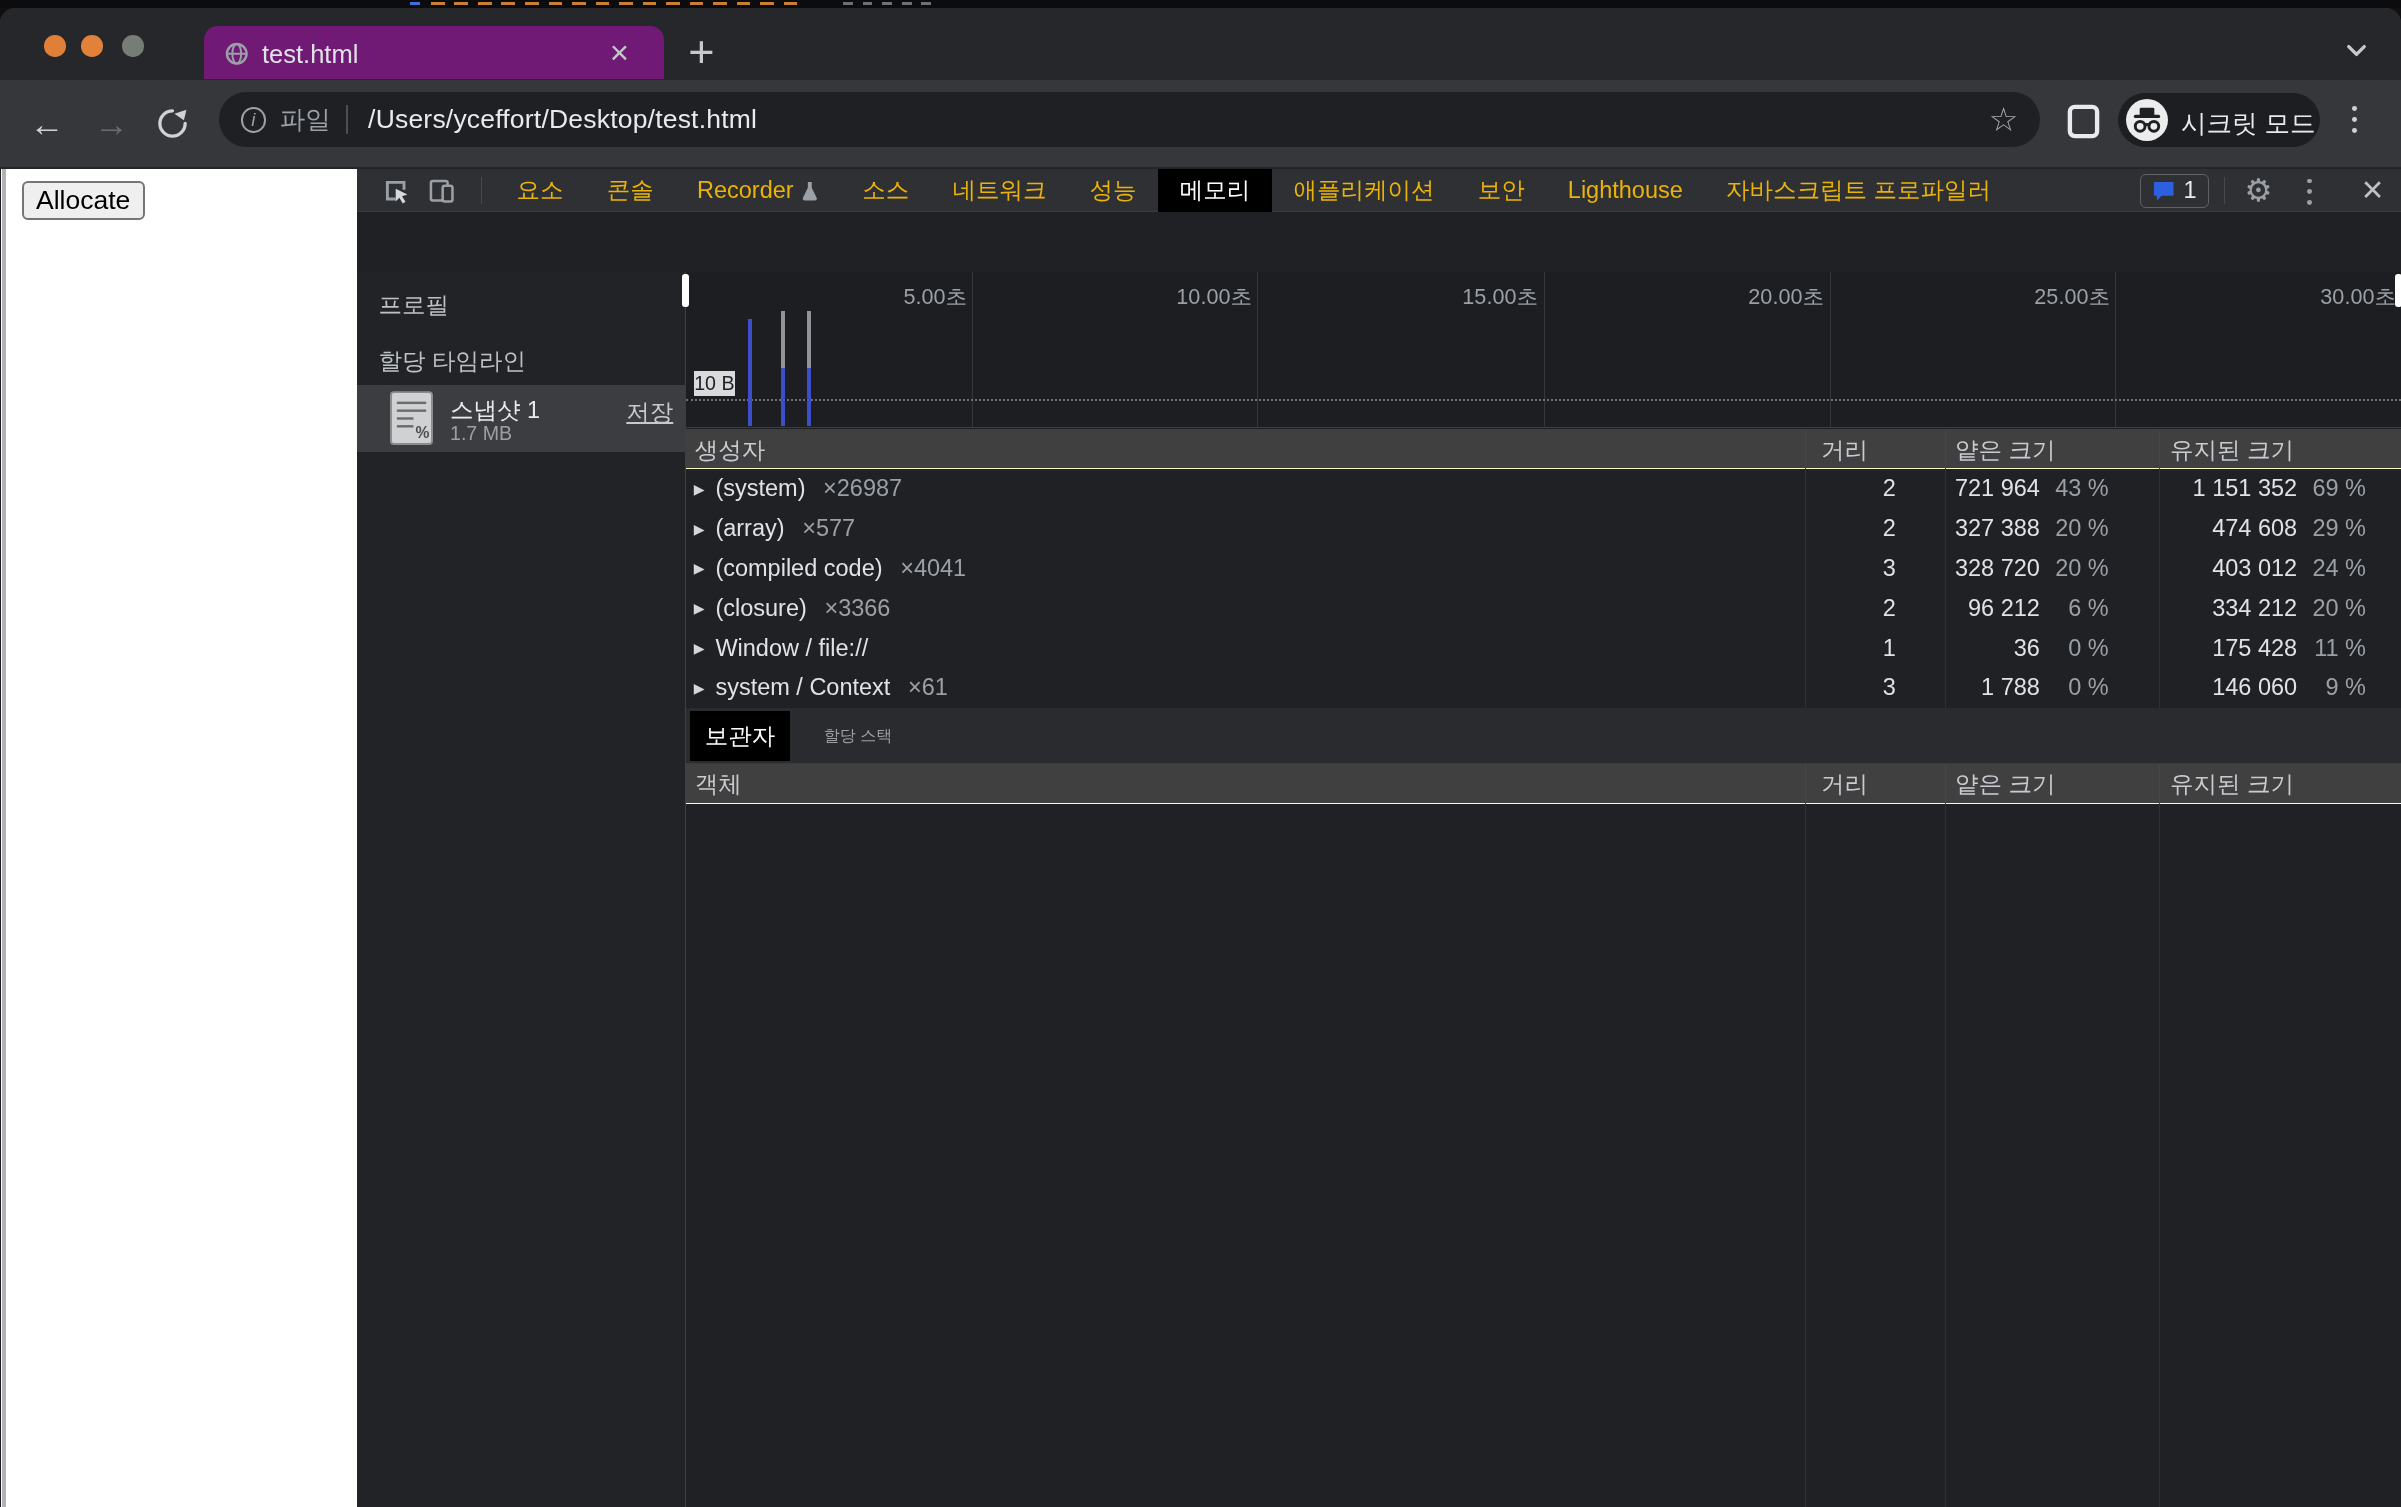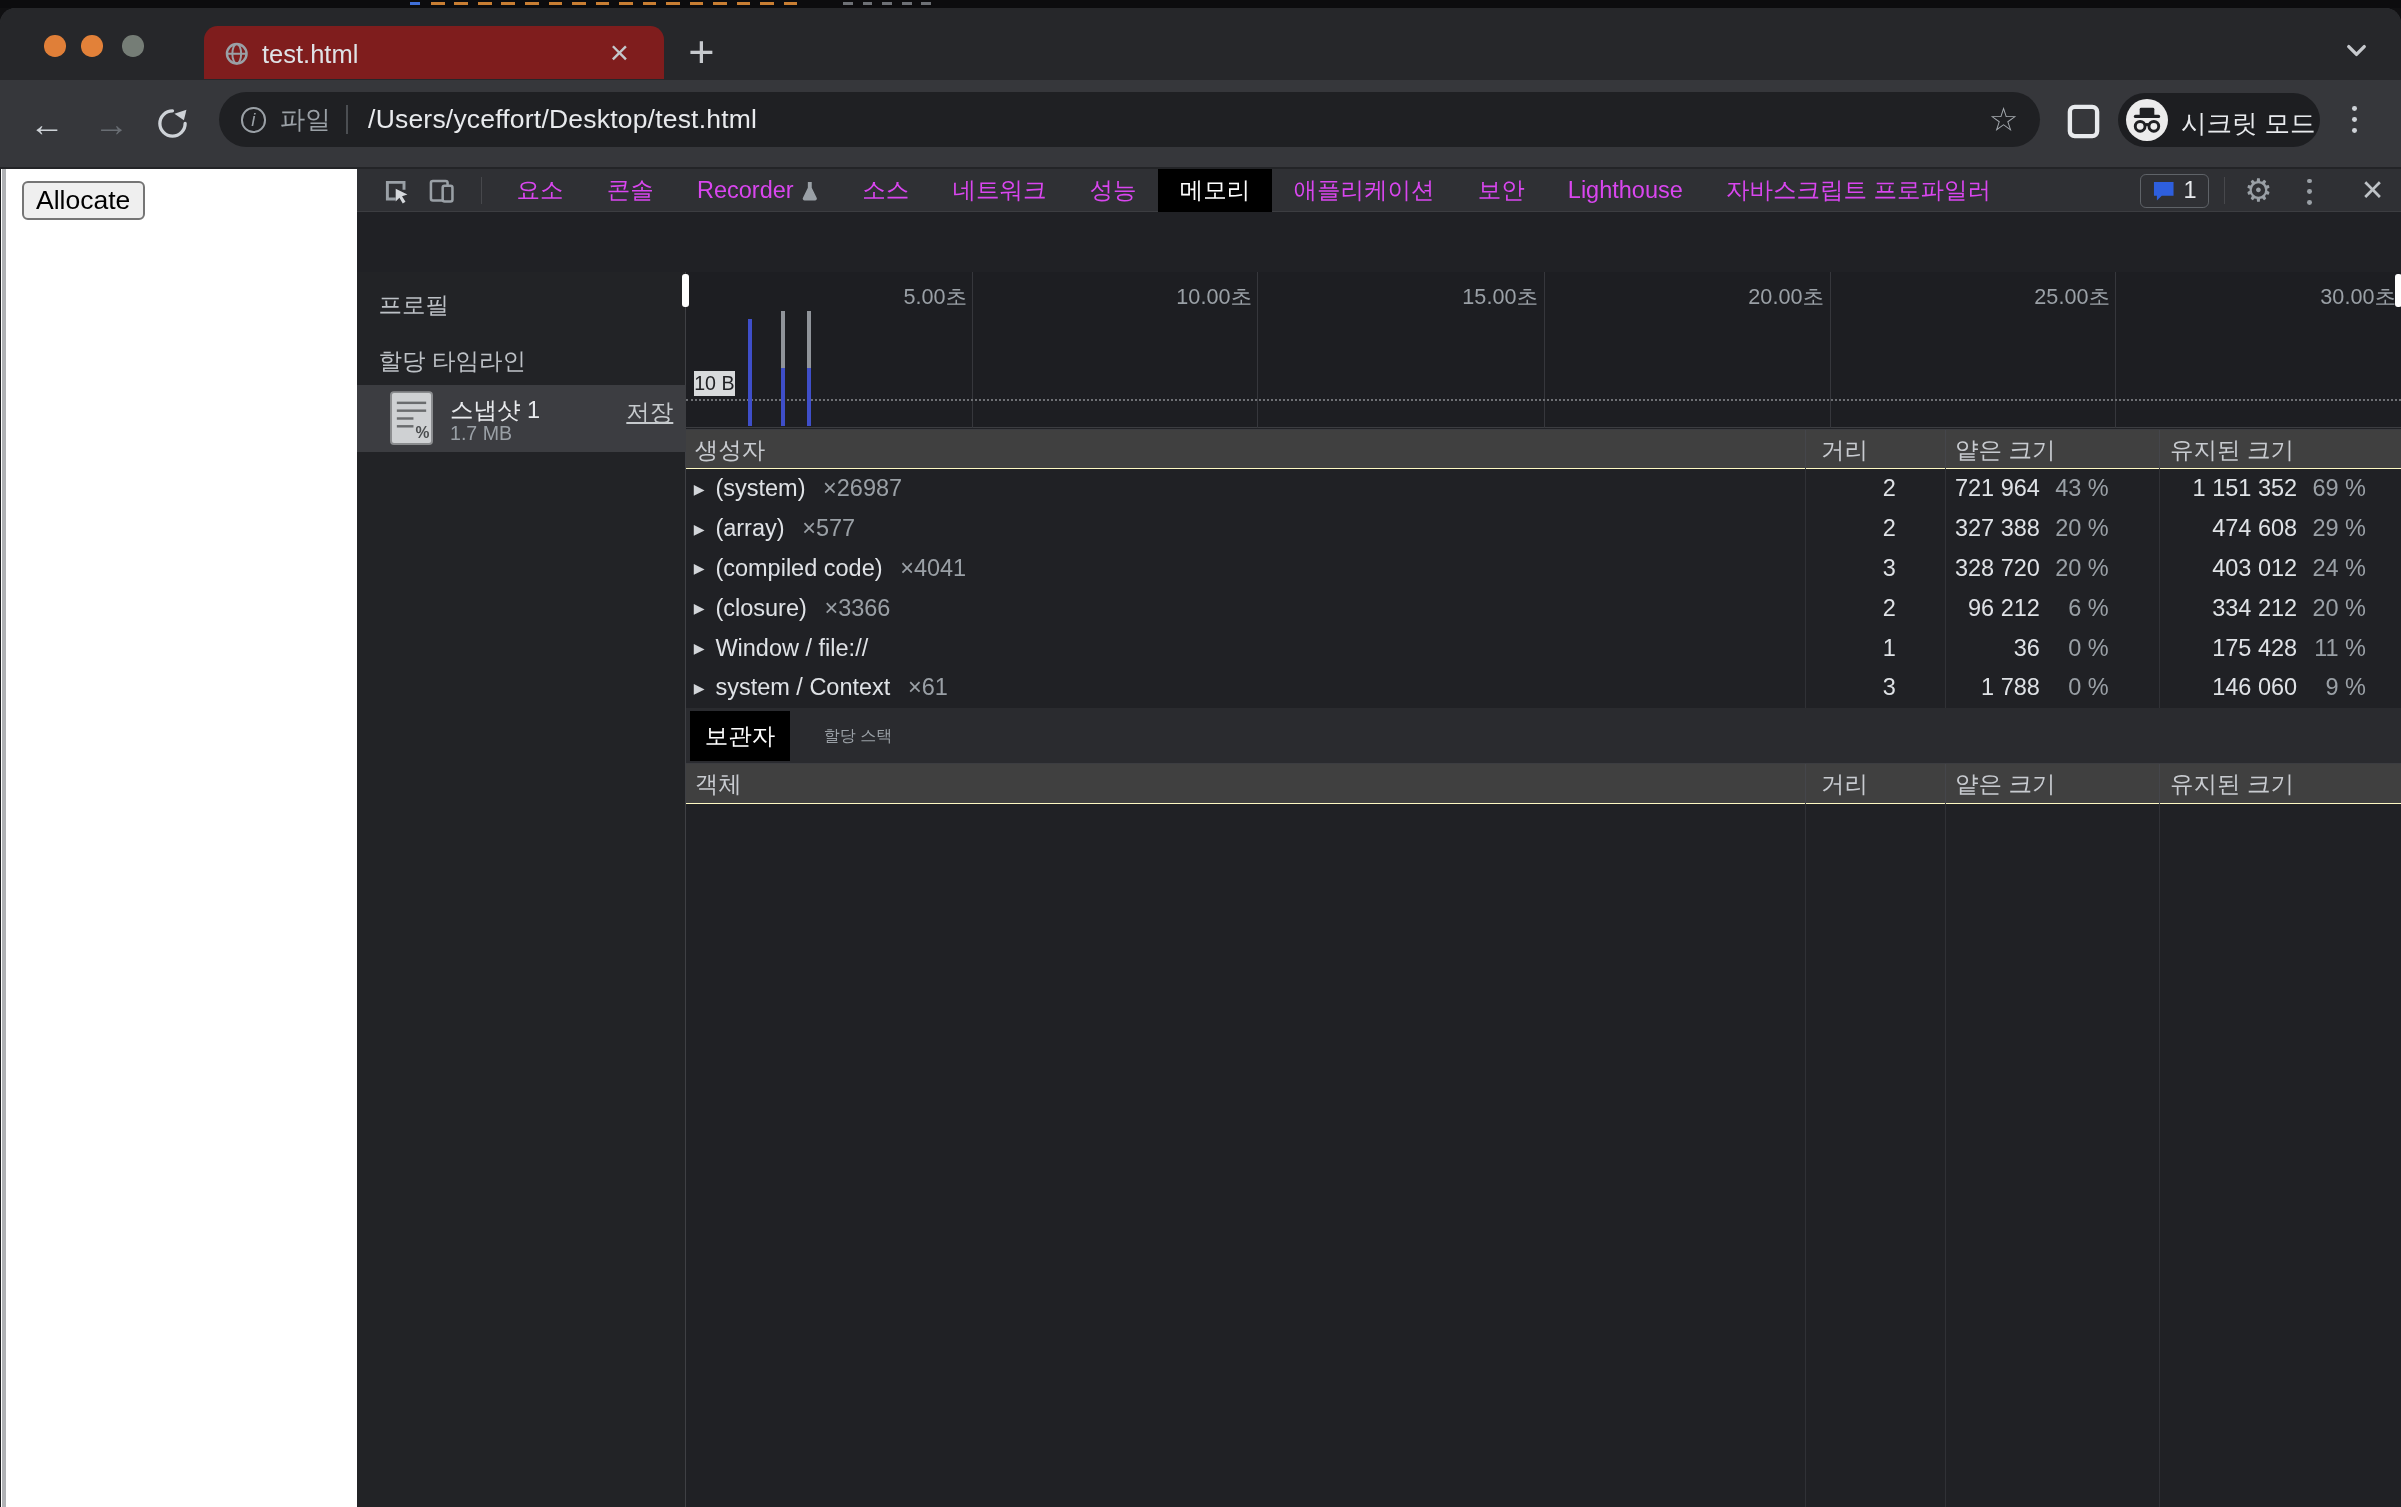--- a/index.html
+++ b/index.html
@@ -12,21 +12,21 @@
   .dash-orange{top:2px;height:2.9px;background:repeating-linear-gradient(90deg,#c87e33 0 13.7px,transparent 13.7px 23.5px);}
   .dash-blue{top:2px;height:2.9px;background:#3f6fd8;}
   .dash-gray{top:2px;height:2.9px;background:repeating-linear-gradient(90deg,#6d7075 0 9.8px,transparent 9.8px 19.6px);}
 
   
   .window{left:0;top:7.8px;width:2401px;height:1500px;background:#36373b;border-radius:15.7px 15.7px 0 0;overflow:hidden;}
 
   
   .tabstrip{left:0;top:0;width:2401px;height:72px;background:#26272a;}
   .tl-dot{top:27.4px;width:21.6px;height:21.6px;border-radius:50%;}
-  .tab{left:204px;top:18.6px;width:460px;height:53px;background:#7f1d1d;border-radius:13.7px 13.7px 0 0;}
+  .tab{left:204px;top:18.6px;width:460px;height:53px;background:#701a75;border-radius:13.7px 13.7px 0 0;}
   .tab-title{left:58px;top:13.7px;font-size:25.5px;color:#dfe2e6;white-space:nowrap;}
   .tab-close{left:396px;top:7.8px;width:39px;height:39px;color:#c3c7cb;font-size:33px;line-height:37px;text-align:center;cursor:default;}
   .newtab{left:680px;top:23.5px;width:43px;height:43px;color:#c6c9cd;font-size:45px;line-height:41px;text-align:center;font-weight:300;}
   .strip-chevron{left:2339px;top:28px;width:35px;height:29px;}
 
   
   .toolbar{left:0;top:72px;width:2401px;height:89px;background:#36373b;border-bottom:2px solid #232427;}
   .navbtn{top:22.5px;width:39px;height:43px;font-size:35px;line-height:43px;text-align:center;color:#ced2d7;}
   .omnibox{left:219px;top:12.7px;width:1821px;height:55px;background:#1f2023;border-radius:27.4px;display:flex;align-items:center;}
   .omni-divider{width:2px;height:29px;background:#4b4e52;margin:0 19.6px 0 15.7px;}
@@ -44,21 +44,21 @@
   .page-edge{left:1px;top:0;width:3.9px;height:1347px;background:#b0b2b5;}
   .allocate-btn{left:20.6px;top:12.7px;width:123px;height:39px;background:#efefef;border:2px solid #757575;border-radius:5.9px;font-size:26.5px;color:#000;text-align:center;line-height:35px;}
 
   .devtools{left:357px;top:161px;width:2045px;height:1347px;background:#202125;border-right:1px solid #141518;}
 
   
   .dt-tabbar{left:0;top:0;width:2045px;height:43px;background:#2f3034;border-bottom:1px solid #3c3d41;}
   .dt-icon{top:7.8px;width:27.4px;height:27.4px;}
   .dt-vdivider{top:7.8px;width:1px;height:27.4px;background:#47484c;}
   .dt-tabs{left:138px;top:0;height:43px;display:flex;white-space:nowrap;}
-  .dtab{padding:0 21.6px;line-height:42px;font-size:23.5px;color:#d946ef;display:flex;align-items:center;gap:7.8px;}
+  .dtab{padding:0 21.6px;line-height:42px;font-size:23.5px;color:#eab308;display:flex;align-items:center;gap:7.8px;}
   .dtab.active{background:#000;color:#fff;}
   .issues-chip{left:1783px;top:4.9px;width:69px;height:34px;border:1px solid #5f6368;border-radius:5.9px;display:flex;align-items:center;justify-content:center;gap:7.8px;color:#e8eaed;font-size:23.5px;}
   .dt-gear{left:1885px;top:2px;width:33px;height:39px;color:#9aa0a6;font-size:31px;line-height:39px;text-align:center;}
   .dt-kebab{left:1950px;top:9.8px;}
   .dt-kebab i{background:#9aa0a6;}
   .dt-close{left:1996px;top:1px;width:39px;height:41px;color:#bfc3c7;font-size:37px;line-height:39px;text-align:center;}
 
   
   .mem-toolbar{left:0;top:43px;width:2045px;height:59px;background:#2f3034;border-bottom:1px solid #3c3d41;}
   .rec-box{left:6.9px;top:5.9px;width:53px;height:47px;background:#3a3b3f;border-radius:5.9px;}

